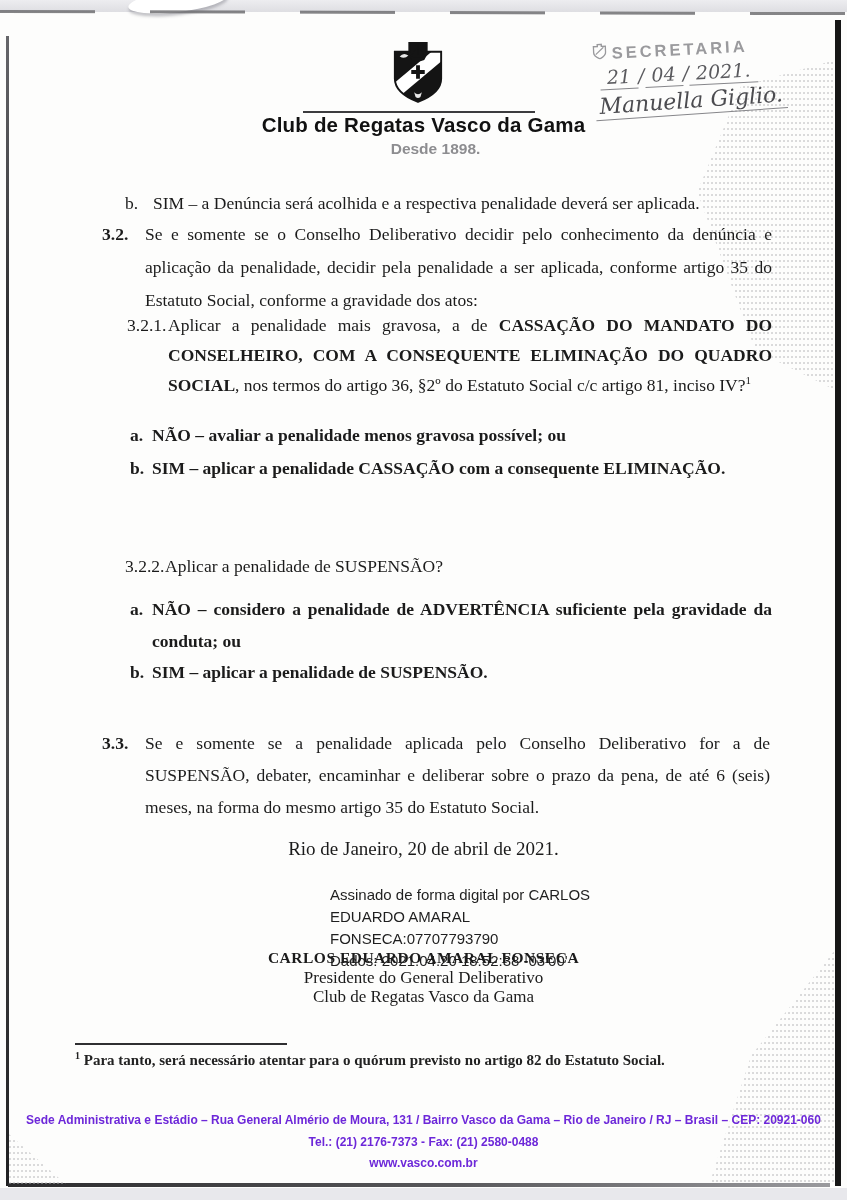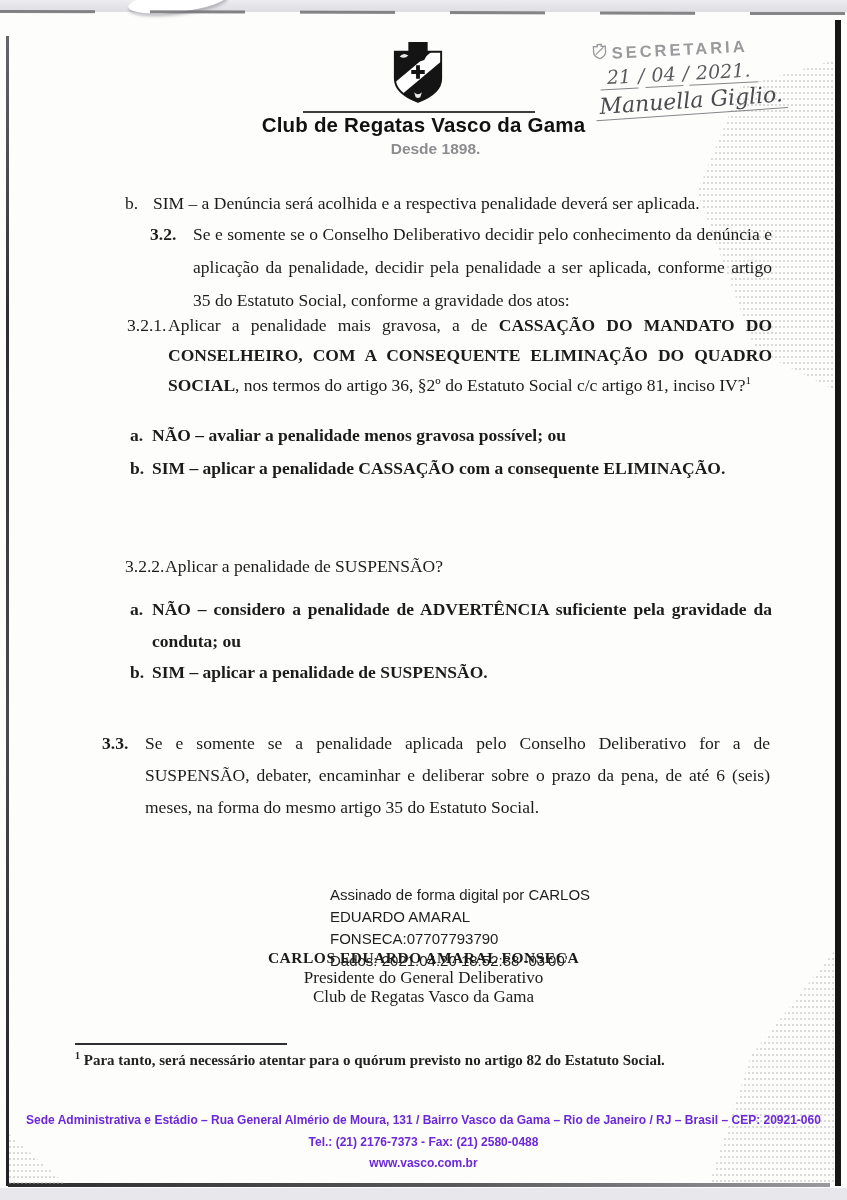--- a/index.html
+++ b/index.html
@@ -64,21 +64,21 @@
   
   .para { position:absolute; display:flex; font-size:17.5px; }
   .pnum { flex:none; }
   .ptext { flex:1; text-align:justify; }
   .bold { font-weight:bold; }
   sup { font-size:11px; vertical-align:super; line-height:0; }
 
   .item-b-top { left:125px; top:190px; width:655px; line-height:26px; }
   .item-b-top .pnum { width:28px; }
   .sec32  { left:102px; top:218px; width:670px; line-height:33px; }
-  .sec32 .pnum { width:43px; font-weight:bold;margin-left:48px; }
+  .sec32 .pnum { width:43px; font-weight:bold; }
   .sec321 { left:127px; top:310px; width:645px; line-height:30px; }
   .sec321 .pnum { width:41px; }
   .opt { left:130px; width:642px; font-weight:bold; }
   .opt .pnum { width:22px; }
   .opt-a1 { top:420px; line-height:30px; }
   .opt-b1 { top:453px; line-height:30px; }
   .sec322 { left:125px; top:551px; width:648px; line-height:30px; }
   .sec322 .pnum { width:40px; }
   .opt-a2 { top:593px; line-height:32px; }
   .opt-b2 { top:657px; line-height:30px; }
@@ -199,20 +199,21 @@
   <div class="para opt opt-b2">
     <span class="pnum">b.</span>
     <span class="ptext">SIM – aplicar a penalidade de SUSPENSÃO.</span>
   </div>
 
   <div class="para sec33">
     <span class="pnum">3.3.</span>
     <span class="ptext">Se e somente se a penalidade aplicada pelo Conselho Deliberativo for a de SUSPENSÃO, debater, encaminhar e deliberar sobre o prazo da pena, de até 6 (seis) meses, na forma do mesmo artigo 35 do Estatuto Social.</span>
   </div>
 
+  <div class="abs dateline">Rio de Janeiro, 20 de abril de 2021.</div>
 
   <div class="abs digital-sig">
     <div>Assinado de forma digital por CARLOS</div>
     <div>EDUARDO AMARAL FONSECA:07707793790</div>
     <div>Dados: 2021.04.20 18:52:38 -03'00'</div>
   </div>
 
   <div class="abs signer">
     <div class="signer-name">CARLOS EDUARDO AMARAL FONSECA</div>
     <div class="signer-role">Presidente do General Deliberativo</div>

